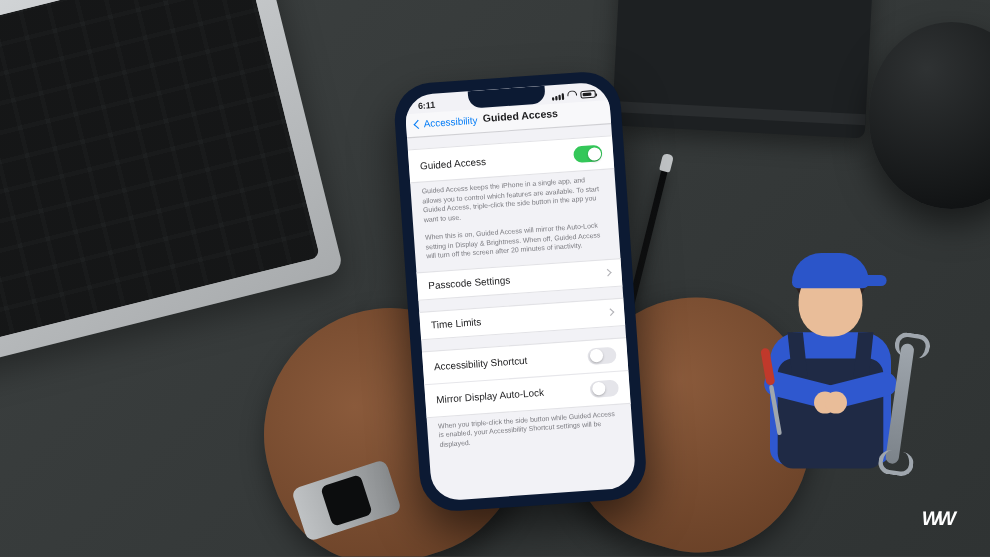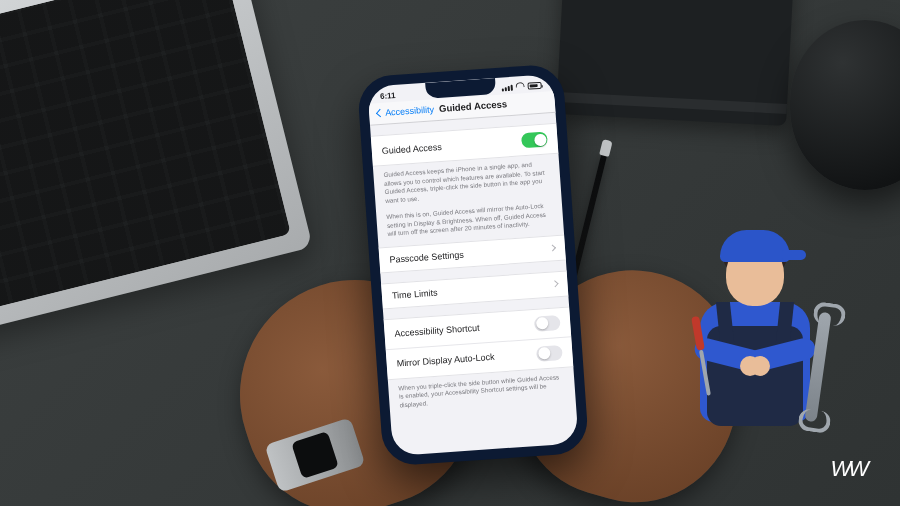--- a/index.html
+++ b/index.html
@@ -241,21 +241,21 @@
   }
   .tech .screwdriver::after{
     content:"";position:absolute;top:34px;left:2px;width:4px;height:46px;background:#9fa6ad;border-radius:2px;
   }
 
   
   .brand{
     position:absolute;right:34px;bottom:24px;display:flex;align-items:center;gap:8px;color:#fff;
   }
   .brand-mark{
-    font-size:22px;font-weight:400;letter-spacing:-3px;font-style:italic;
+    font-size:18px;font-weight:700;letter-spacing:-3px;font-style:italic;
   }
   .brand-text .t1{font-size:15px;font-weight:800;letter-spacing:1.5px;line-height:1;}
   .brand-text .t2{font-size:5px;letter-spacing:2.2px;opacity:.85;margin-top:2px;}
 </style>
 </head>
 <body>
 
 <div class="desk">
   <div class="laptop"></div>
   <div class="notebook"></div>

